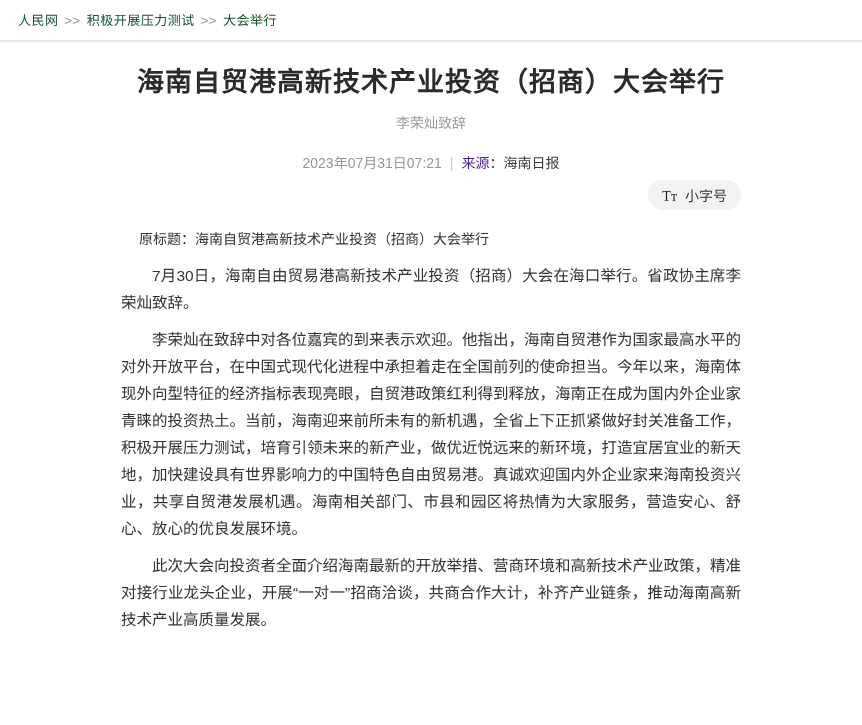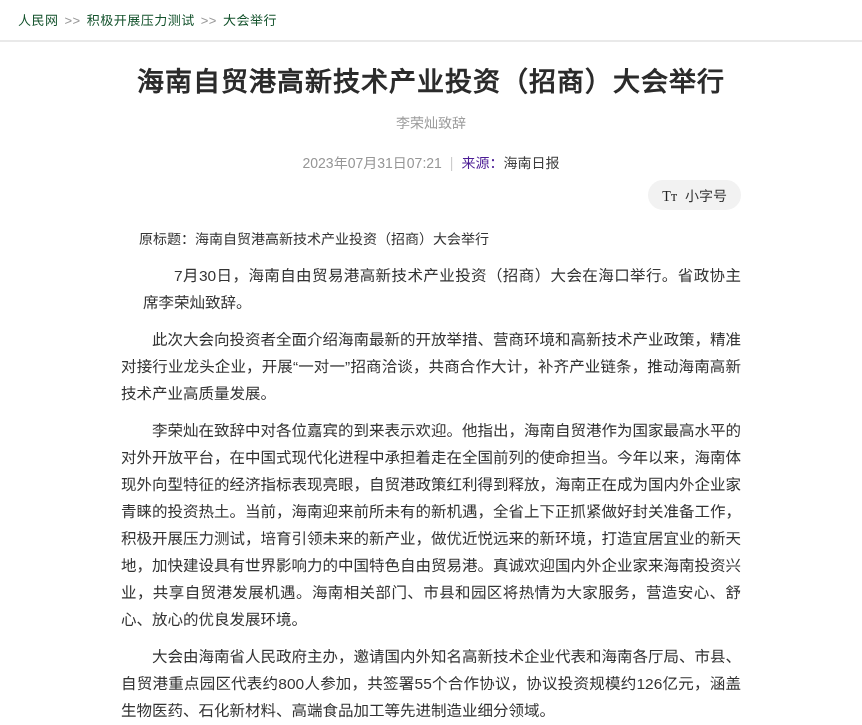--- a/index.html
+++ b/index.html
@@ -93,21 +93,21 @@
     margin-left: 18px;
   }
   .article p {
     margin: 10px 0;
     font-size: 15.5px;
     line-height: 27px;
     color: #333333;
     text-indent: 2em;
     text-align: justify;
   }
-  .article p.first { margin-top: 14px; margin-left: 22px; }
+  .article p.first { margin-top: 14px; }
 </style>
 </head>
 <body>
 
 <div class="breadcrumb-bar">
   <a>人民网</a><span class="sep">&gt;&gt;</span><a>积极开展压力测试</a><span class="sep">&gt;&gt;</span><a>大会举行</a>
 </div>
 
 <div class="article">
   <h1 class="title">海南自贸港高新技术产业投资（招商）大会举行</h1>
@@ -120,17 +120,16 @@
   <div class="toolbar">
     <button class="font-size-pill">
       <span class="tt">Tᴛ</span>
       <span>小字号</span>
     </button>
   </div>
 
   <div class="original-title">原标题：海南自贸港高新技术产业投资（招商）大会举行</div>
 
   <p class="first">7月30日，海南自由贸易港高新技术产业投资（招商）大会在海口举行。省政协主席李荣灿致辞。</p>
+  <p>李荣灿在致辞中对各位嘉宾的到来表示欢迎。他指出，海南自贸港作为国家最高水平的对外开放平台，在中国式现代化进程中承担着走在全国前列的使命担当。今年以来，海南体现外向型特征的经济指标表现亮眼，自贸港政策红利得到释放，海南正在成为国内外企业家青睐的投资热土。当前，海南迎来前所未有的新机遇，全省上下正抓紧做好封关准备工作，积极开展压力测试，培育引领未来的新产业，做优近悦远来的新环境，打造宜居宜业的新天地，加快建设具有世界影响力的中国特色自由贸易港。真诚欢迎国内外企业家来海南投资兴业，共享自贸港发展机遇。海南相关部门、市县和园区将热情为大家服务，营造安心、舒心、放心的优良发展环境。</p>
   <p>此次大会向投资者全面介绍海南最新的开放举措、营商环境和高新技术产业政策，精准对接行业龙头企业，开展“一对一”招商洽谈，共商合作大计，补齐产业链条，推动海南高新技术产业高质量发展。</p>
-  <p>李荣灿在致辞中对各位嘉宾的到来表示欢迎。他指出，海南自贸港作为国家最高水平的对外开放平台，在中国式现代化进程中承担着走在全国前列的使命担当。今年以来，海南体现外向型特征的经济指标表现亮眼，自贸港政策红利得到释放，海南正在成为国内外企业家青睐的投资热土。当前，海南迎来前所未有的新机遇，全省上下正抓紧做好封关准备工作，积极开展压力测试，培育引领未来的新产业，做优近悦远来的新环境，打造宜居宜业的新天地，加快建设具有世界影响力的中国特色自由贸易港。真诚欢迎国内外企业家来海南投资兴业，共享自贸港发展机遇。海南相关部门、市县和园区将热情为大家服务，营造安心、舒心、放心的优良发展环境。</p>
-  <p>大会由海南省人民政府主办，邀请国内外知名高新技术企业代表和海南各厅局、市县、自贸港重点园区代表约800人参加，共签署55个合作协议，协议投资规模约126亿元，涵盖生物医药、石化新材料、高端食品加工等先进制造业细分领域。</p>
 
 </div>
 
 </body></html>

